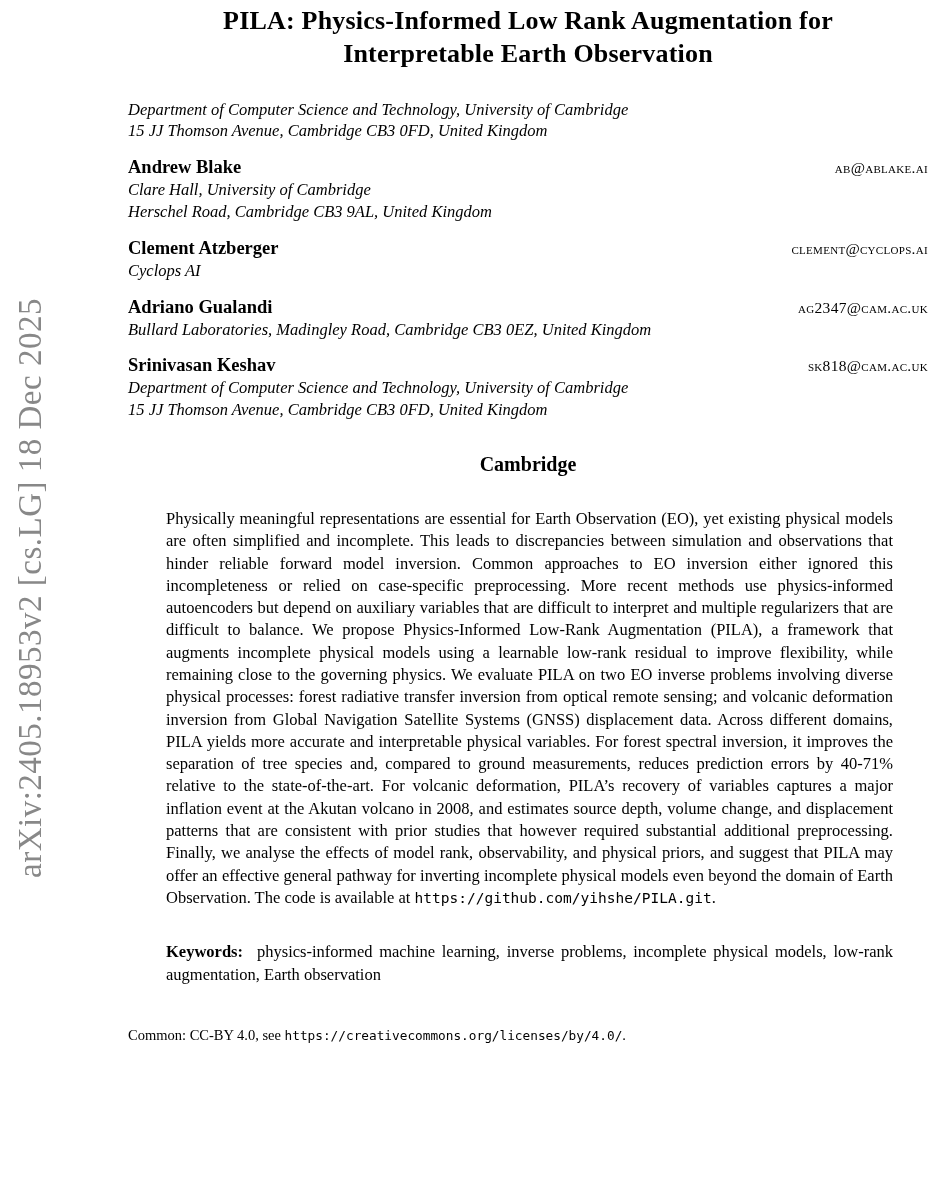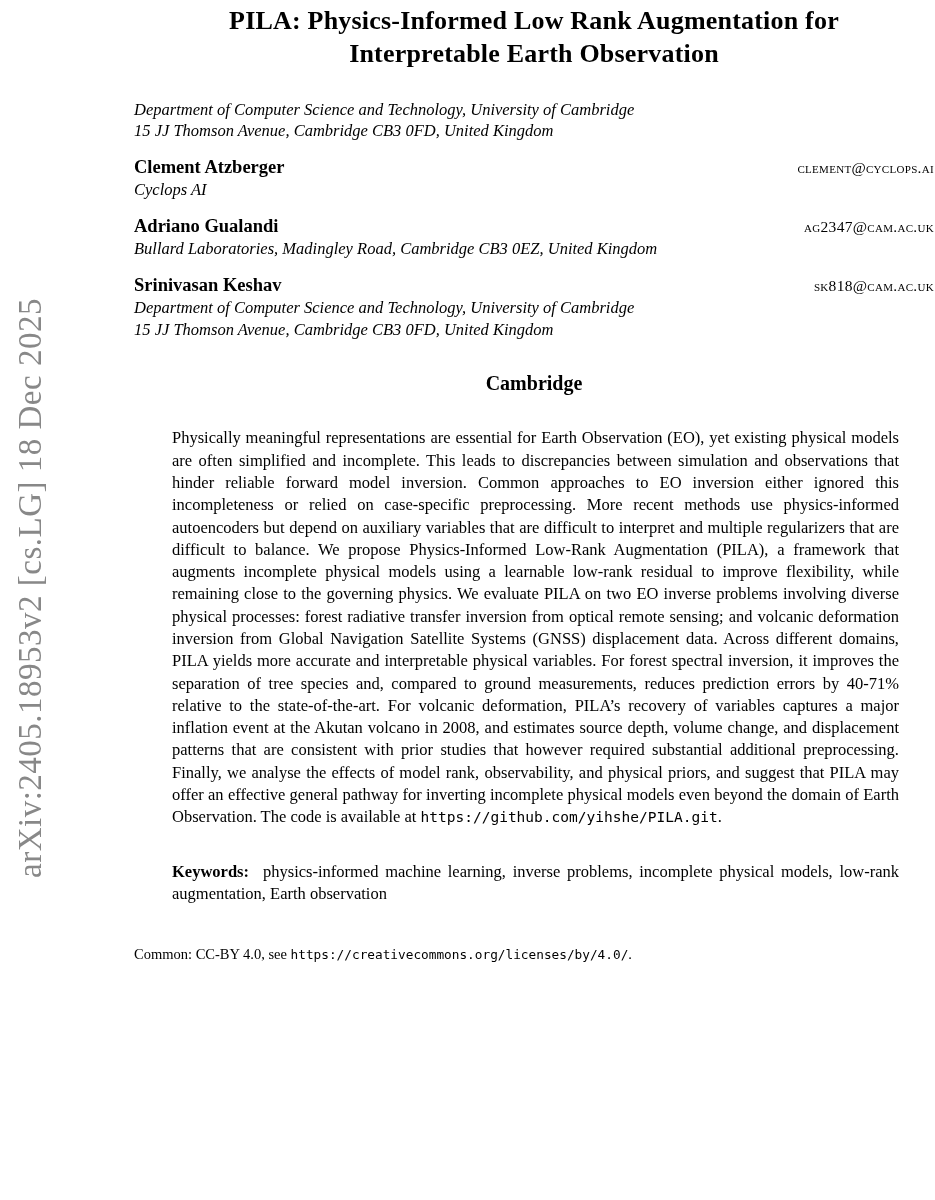--- a/index.html
+++ b/index.html
@@ -22,21 +22,21 @@
     transform: rotate(-90deg);
     transform-origin: 0 0;
     white-space: nowrap;
     font-size: 33px;
     color: #888888;
     letter-spacing: 0.5px;
   }
 
   .content {
     position: absolute;
-    left: 134px;
+    left: 128px;
     top: 0;
     width: 800px;
   }
 
   .title {
     font-size: 26px;
     font-weight: bold;
     text-align: center;
     line-height: 1.28;
     max-width: 750px;
@@ -109,20 +109,28 @@
 
     <h1 class="title">PILA: Physics-Informed Low Rank Augmentation for Interpretable Earth Observation</h1>
 
     <div class="authors">
 
       <div class="author-block">
         <div class="affil">Department of Computer Science and Technology, University of Cambridge</div>
         <div class="affil">15 JJ Thomson Avenue, Cambridge CB3 0FD, United Kingdom</div>
       </div>
 
+      <div class="author-block">
+        <div class="author-line">
+          <span class="author-name">Andrew Blake</span>
+          <span class="author-email">ab@ablake.ai</span>
+        </div>
+        <div class="affil">Clare Hall, University of Cambridge</div>
+        <div class="affil">Herschel Road, Cambridge CB3 9AL, United Kingdom</div>
+      </div>
 
       <div class="author-block">
         <div class="author-line">
           <span class="author-name">Clement Atzberger</span>
           <span class="author-email">clement@cyclops.ai</span>
         </div>
         <div class="affil">Cyclops AI</div>
       </div>
 
       <div class="author-block">

